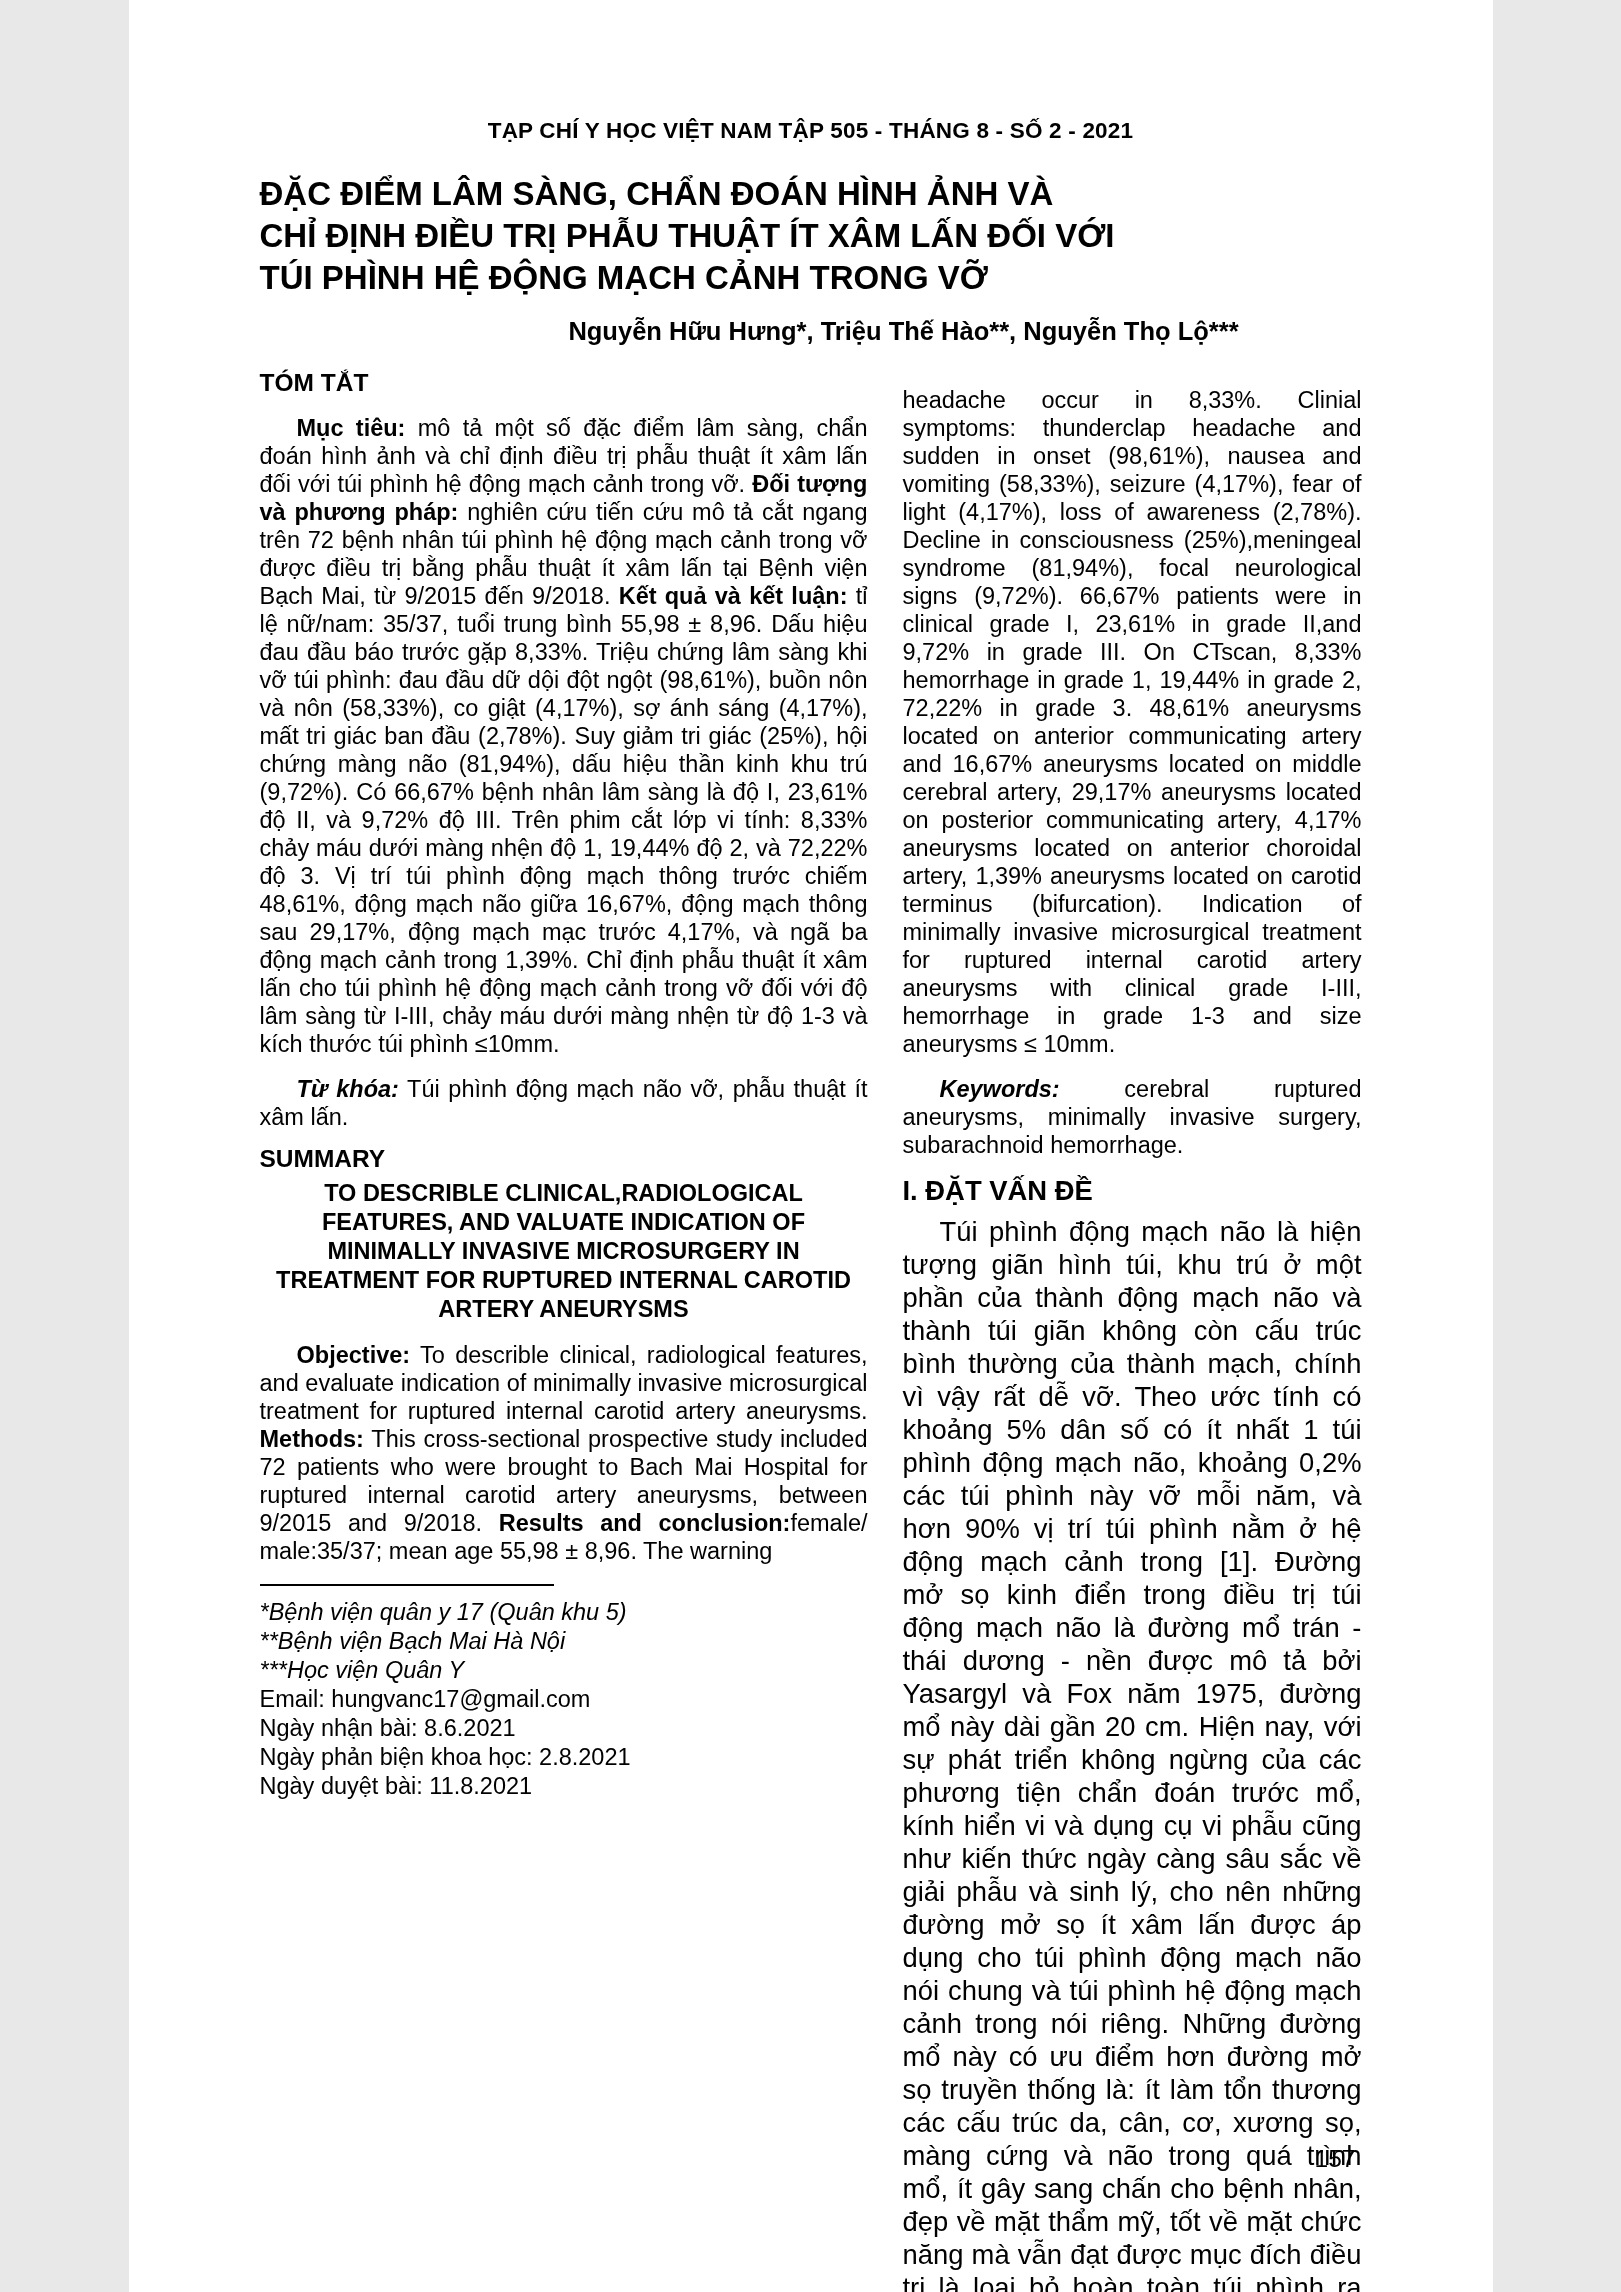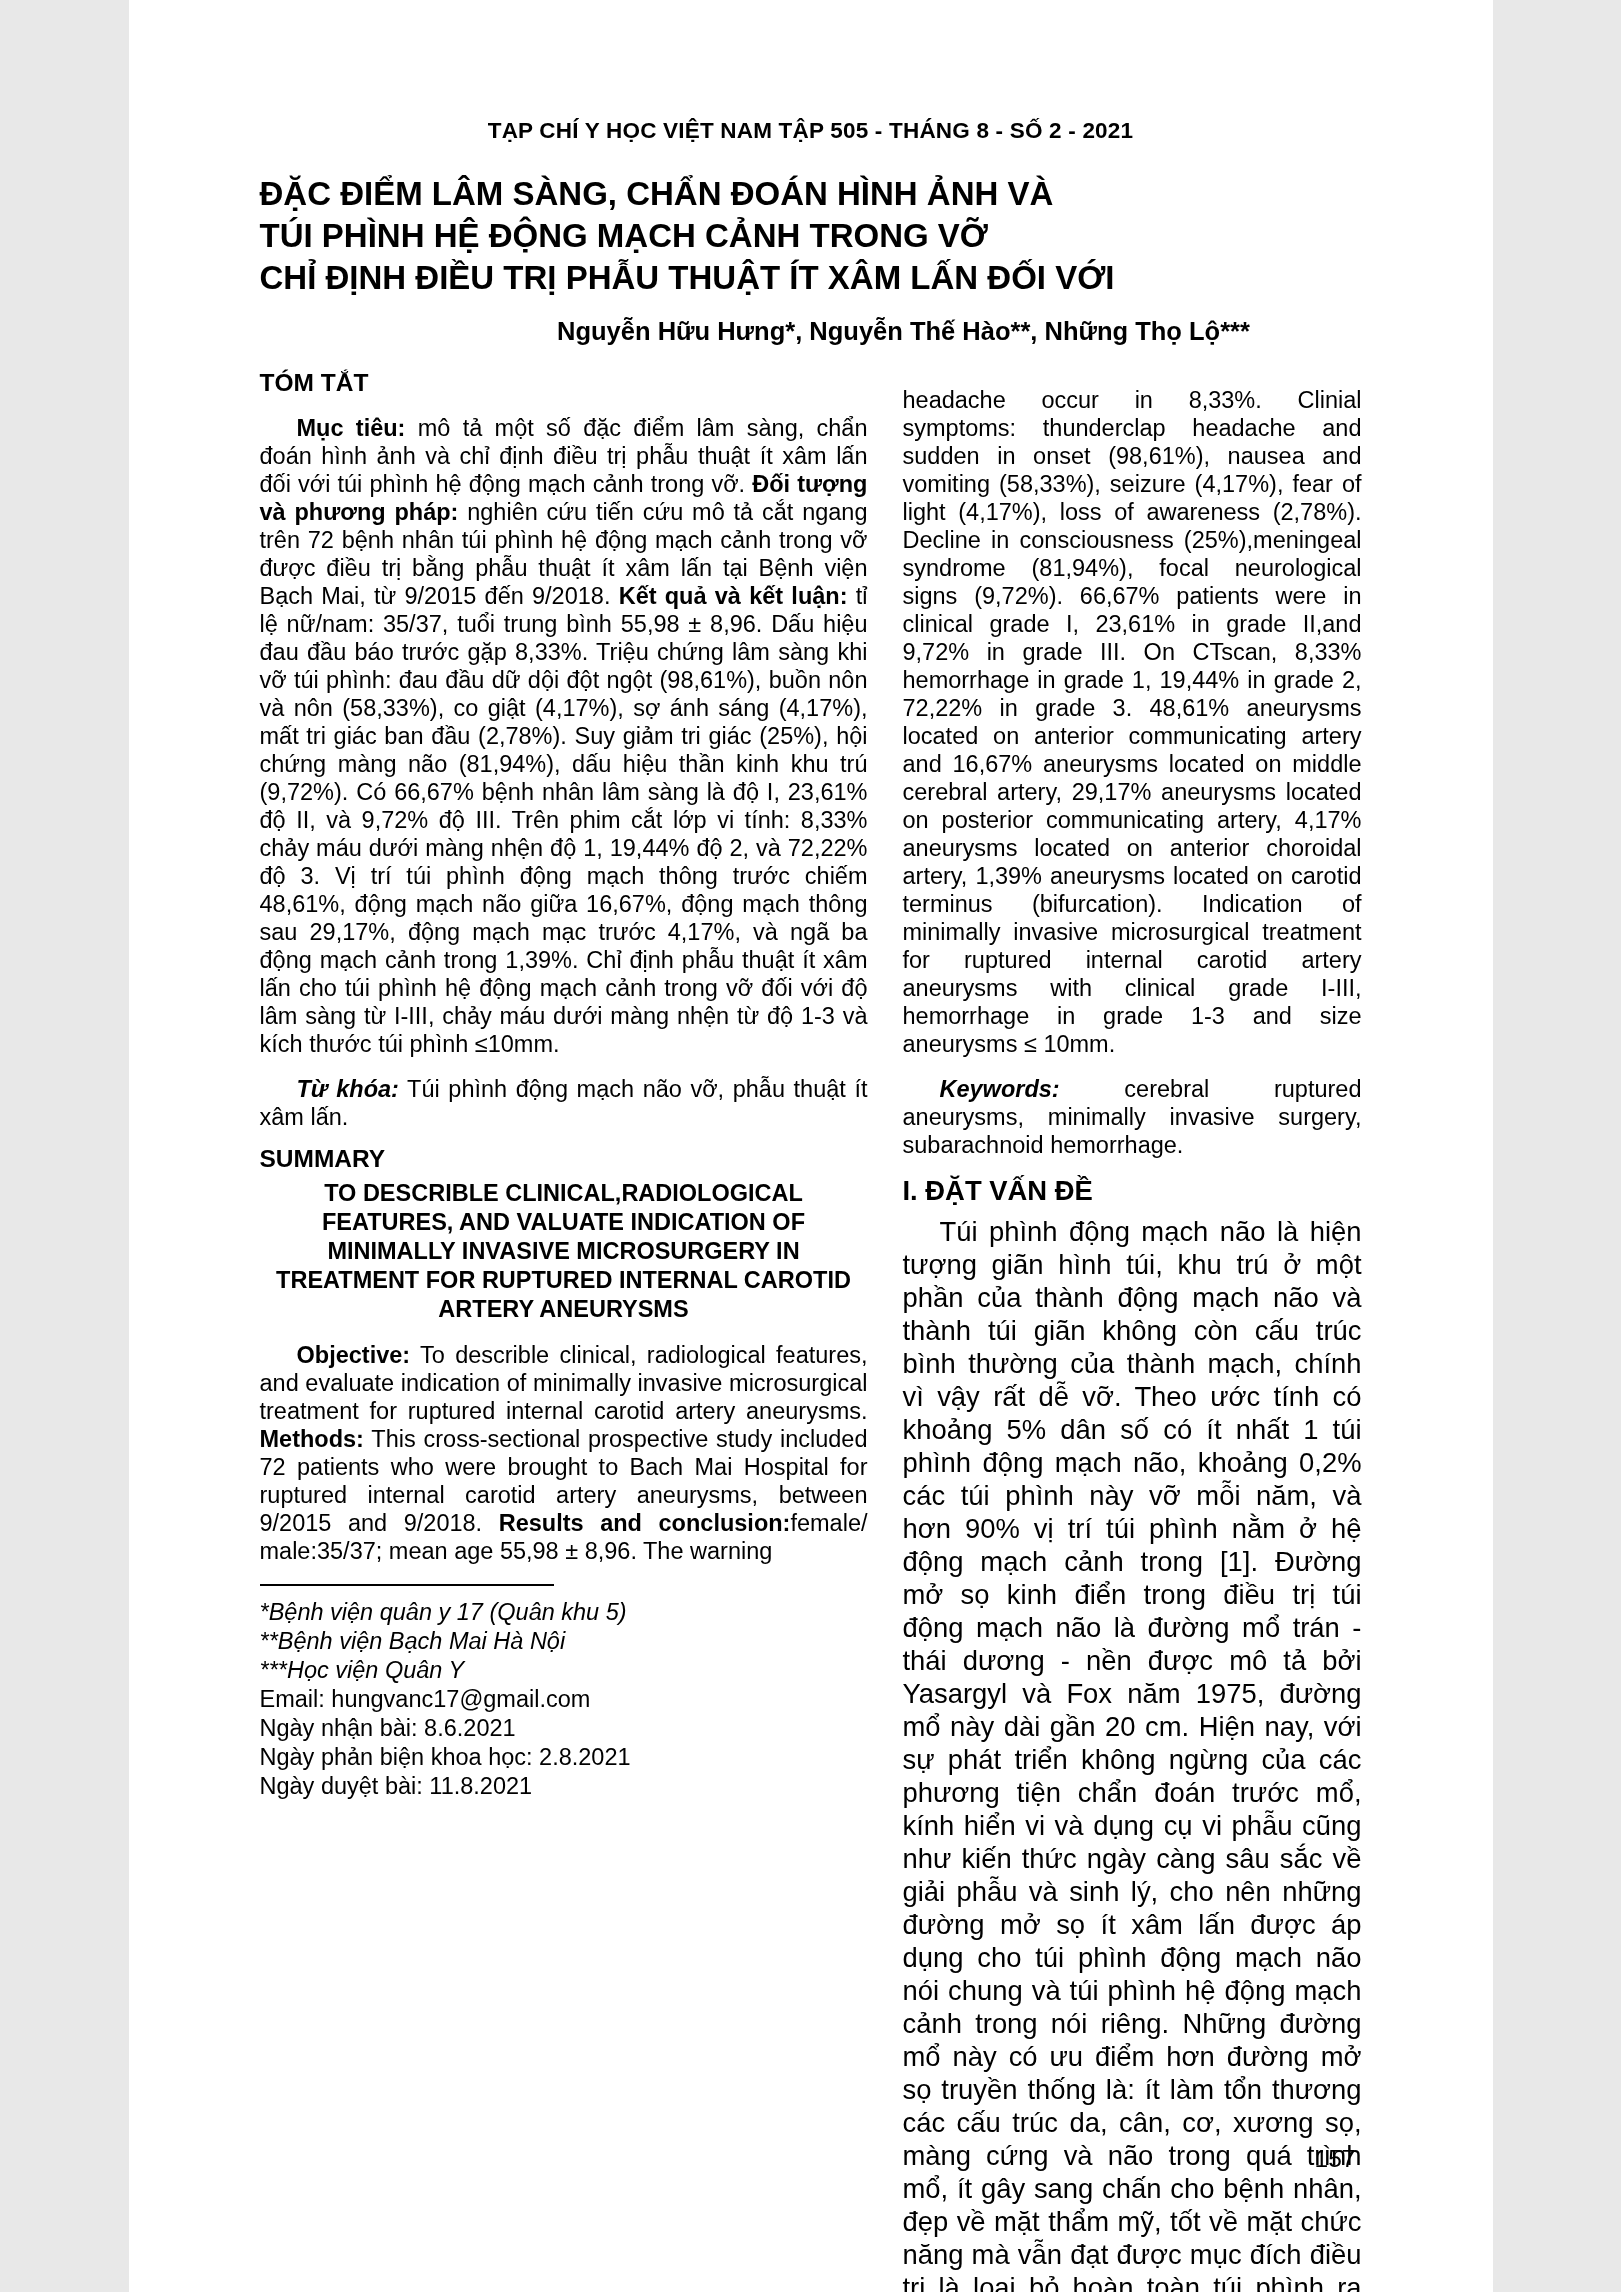--- a/index.html
+++ b/index.html
@@ -100,25 +100,25 @@
 </head>
 <body>
 
 <div class="page">
   <div class="content">
 
     <div class="running-header">TẠP CHÍ Y HỌC VIỆT NAM TẬP 505 - THÁNG 8 - SỐ 2 - 2021</div>
 
     <div class="article-title">
       <div>ĐẶC ĐIỂM LÂM SÀNG, CHẨN ĐOÁN HÌNH ẢNH VÀ</div>
+      <div>CHỈ ĐỊNH ĐIỀU TRỊ PHẪU THUẬT ÍT XÂM LẤN ĐỐI VỚI</div>
       <div>TÚI PHÌNH HỆ ĐỘNG MẠCH CẢNH TRONG VỠ</div>
-      <div>CHỈ ĐỊNH ĐIỀU TRỊ PHẪU THUẬT ÍT XÂM LẤN ĐỐI VỚI</div>
     </div>
 
-    <div class="authors">Nguyễn Hữu Hưng*, Nguyễn Thế Hào**, Những Thọ Lộ***</div>
+    <div class="authors">Nguyễn Hữu Hưng*, Triệu Thế Hào**, Nguyễn Thọ Lộ***</div>
 
     <div class="columns">
 
       <div class="col-left">
         <div class="sec-heading-sm">TÓM TẮT</div>
         <p class="small-body indent"><span style="font-weight: bold;">Mục tiêu:</span><span> mô tả một số đặc điểm lâm sàng, chẩn đoán hình ảnh và chỉ định điều trị phẫu thuật ít xâm lấn đối với túi phình hệ động mạch cảnh trong vỡ. </span><span style="font-weight: bold;">Đối tượng và phương pháp:</span><span> nghiên cứu tiến cứu mô tả cắt ngang trên 72 bệnh nhân túi phình hệ động mạch cảnh trong vỡ được điều trị bằng phẫu thuật ít xâm lấn tại Bệnh viện Bạch Mai, từ 9/2015 đến 9/2018. </span><span style="font-weight: bold;">Kết quả và kết luận:</span><span> tỉ lệ nữ/nam: 35/37, tuổi trung bình 55,98 ± 8,96. Dấu hiệu đau đầu báo trước gặp 8,33%. Triệu chứng lâm sàng khi vỡ túi phình: đau đầu dữ dội đột ngột (98,61%), buồn nôn và nôn (58,33%), co giật (4,17%), sợ ánh sáng (4,17%), mất tri giác ban đầu (2,78%). Suy giảm tri giác (25%), hội chứng màng não (81,94%), dấu hiệu thần kinh khu trú (9,72%). Có 66,67% bệnh nhân lâm sàng là độ I, 23,61% độ II, và 9,72% độ III. Trên phim cắt lớp vi tính: 8,33% chảy máu dưới màng nhện độ 1, 19,44% độ 2, và 72,22% độ 3. Vị trí túi phình động mạch thông trước chiếm 48,61%, động mạch não giữa 16,67%, động mạch thông sau 29,17%, động mạch mạc trước 4,17%, và ngã ba động mạch cảnh trong 1,39%. Chỉ định phẫu thuật ít xâm lấn cho túi phình hệ động mạch cảnh trong vỡ đối với độ lâm sàng từ I-III, chảy máu dưới màng nhện từ độ 1-3 và kích thước túi phình ≤10mm.</span></p>
         <p class="small-body indent"><span style="font-weight: bold; font-style: italic;">Từ khóa:</span><span> Túi phình động mạch não vỡ, phẫu thuật ít xâm lấn.</span></p>
 
         <div class="sec-heading-sm spaced">SUMMARY</div>
         <div class="summary-title">TO DESCRIBLE CLINICAL,RADIOLOGICAL FEATURES, AND VALUATE INDICATION OF MINIMALLY INVASIVE MICROSURGERY IN TREATMENT FOR RUPTURED INTERNAL CAROTID ARTERY ANEURYSMS</div>

